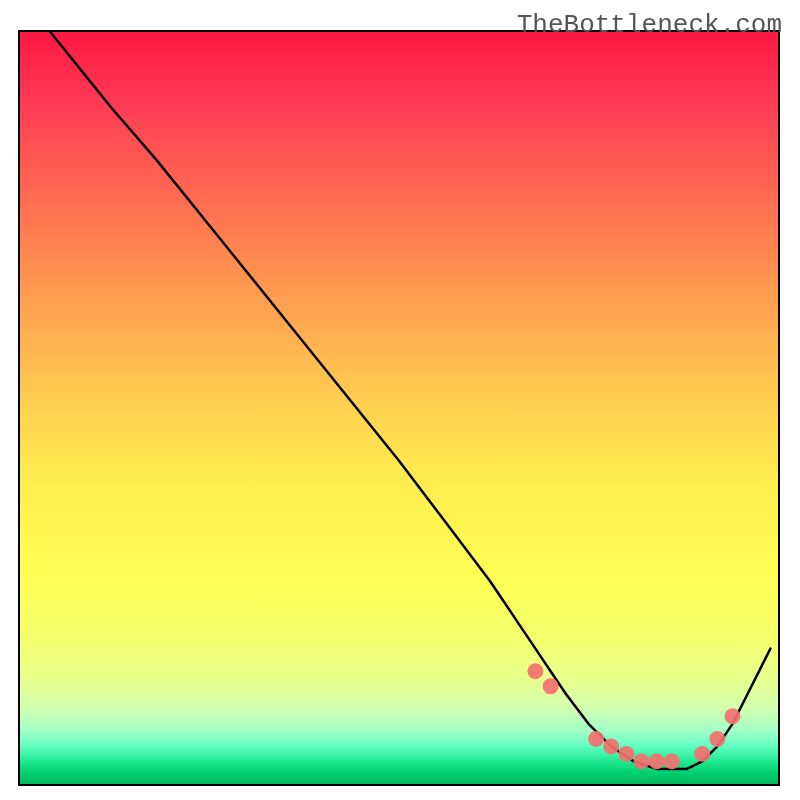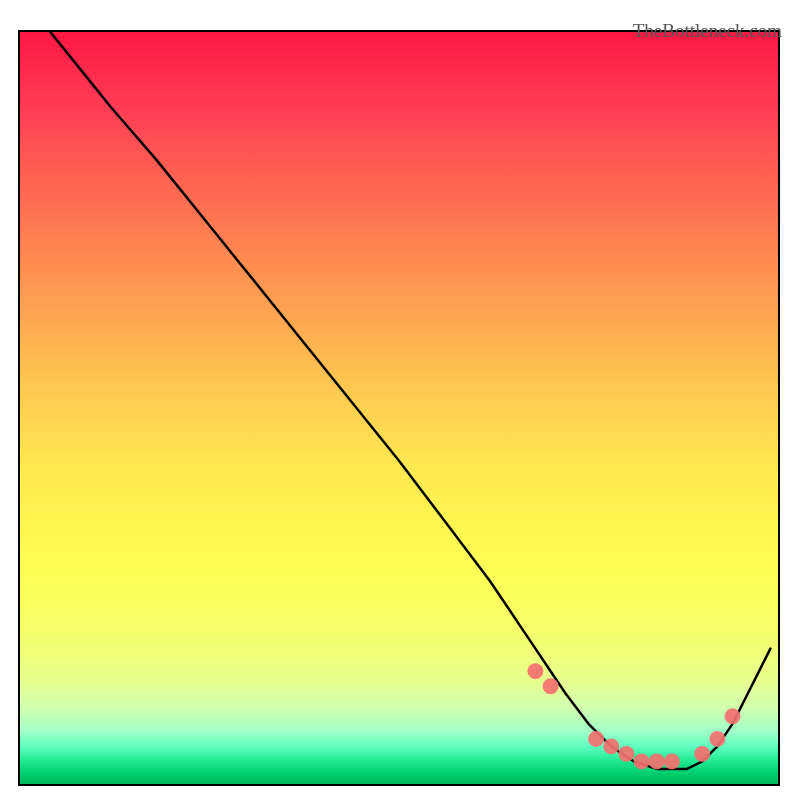--- a/index.html
+++ b/index.html
@@ -6,25 +6,25 @@
     margin: 0;
     padding: 0;
     width: 800px;
     height: 800px;
     position: relative;
     background: #fff;
     font-family: Arial, sans-serif;
   }
   .watermark {
     position: absolute;
-    top: 20px;
+    top: 10px;
     right: 18px;
-    font-size: 19px;
+    font-size: 26px;
     color: #555;
-    font-family: Liberation Serif, serif;
+    font-family: Liberation Mono, monospace;
     z-index: 10;
   }
   .plot-area {
     position: absolute;
     left: 18px;
     top: 30px;
     width: 762px;
     height: 756px;
     border: 2px solid #000;
     box-sizing: border-box;

